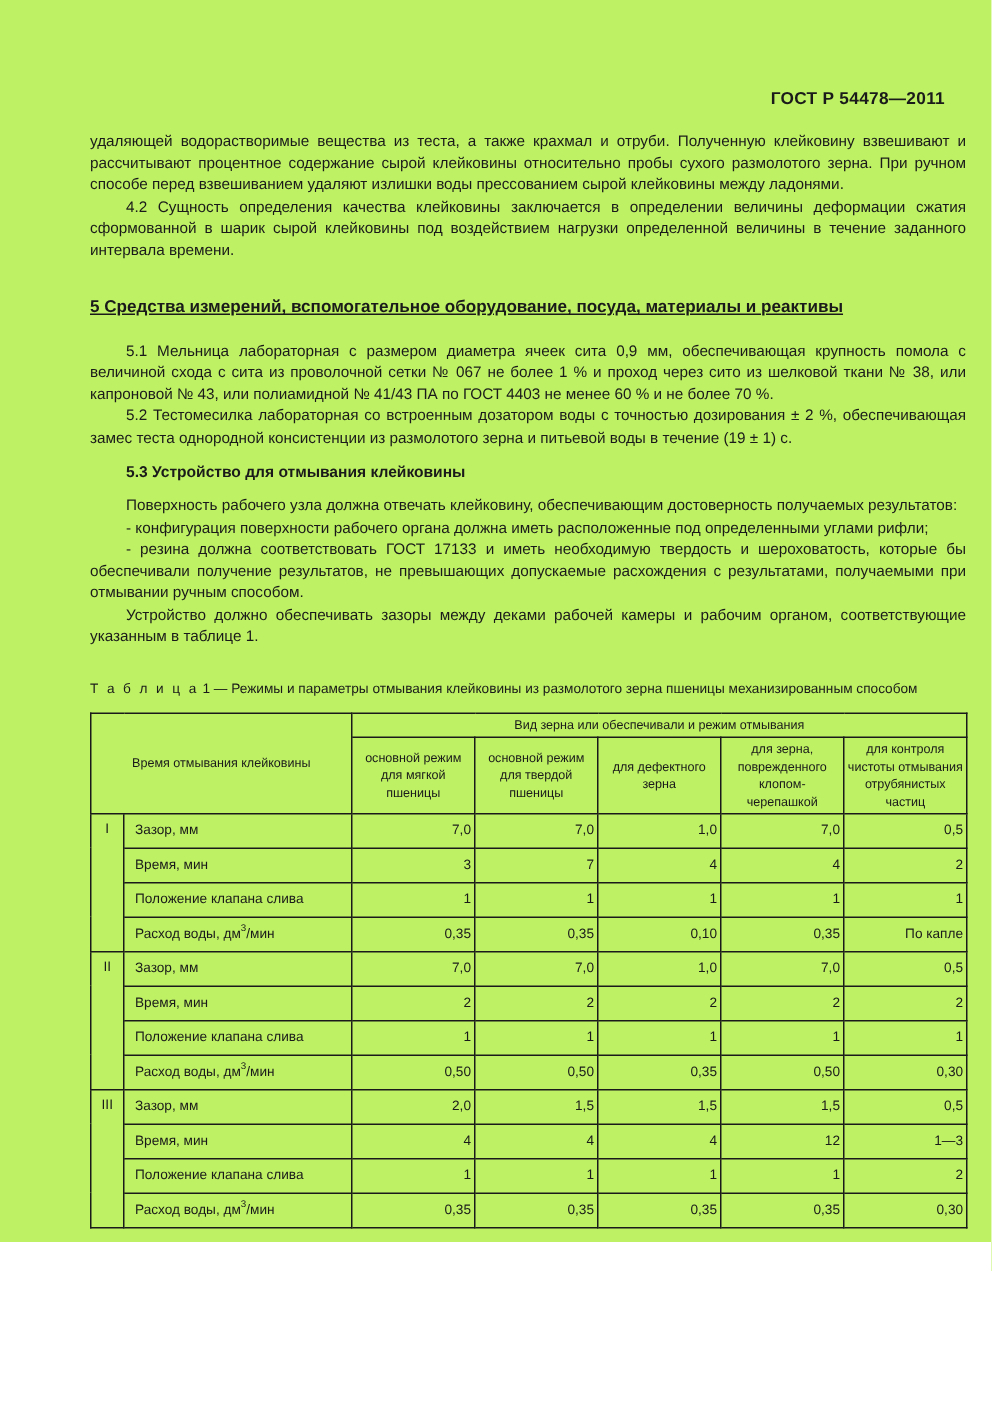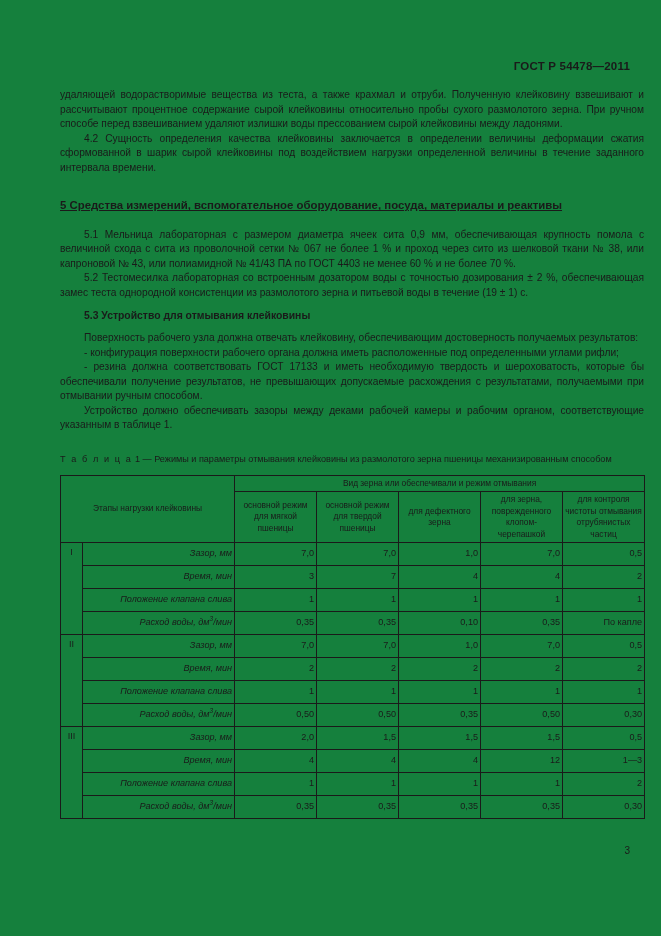--- a/index.html
+++ b/index.html
@@ -3,22 +3,22 @@
 <meta charset="utf-8">
 <style>
   html, body {
     margin: 0;
     padding: 0;
     background: #ffffff;
   }
   .page {
     position: relative;
     width: 661px;
-    height: 936px;
-    background: #15803d;
+    height: 828px;
+    background: #bef264;
     font-family: "Liberation Sans", sans-serif;
     color: #1a1a1a;
     overflow: hidden;
     box-sizing: border-box;
   }
   .header {
     position: absolute;
     top: 60px;
     right: 31px;
     font-size: 11.5px;
@@ -89,25 +89,24 @@
     line-height: 11.4px;
     text-align: center;
     vertical-align: middle;
     padding: 2px 2px;
     box-sizing: border-box;
   }
   table.gost th.h-stage {
     font-size: 8.4px;
   }
   table.gost td.rowlabel {
-    text-align: right;
+    text-align: left;
     padding-left: 7px;
     font-size: 9.1px;
     height: 23px;
-    font-style: italic;
   }
   table.gost td.groupnum {
     font-size: 9.1px;
     vertical-align: top;
     padding-top: 4px;
     text-align: center;
   }
   table.gost td.val {
     font-size: 9.1px;
     text-align: right;
@@ -164,21 +163,21 @@
         <col class="col-num">
           <col class="col-stage">
         <col class="col-d">
           <col class="col-d">
           <col class="col-d">
           <col class="col-d">
           <col class="col-d">
       </colgroup>
       <thead>
         <tr>
-          <th colspan="2" rowspan="2" class="h-stage">Этапы нагрузки клейковины</th>
+          <th colspan="2" rowspan="2" class="h-stage">Время отмывания клейковины</th>
           <th colspan="5">Вид зерна или обеспечивали и режим отмывания</th>
         </tr>
         <tr>
           <th>основной режим для мягкой пшеницы</th>
           <th>основной режим для твердой пшеницы</th>
           <th>для дефектного зерна</th>
           <th>для зерна, поврежденного клопом-черепашкой</th>
           <th>для контроля чистоты отмывания отрубянистых частиц</th>
         </tr>
       </thead>

